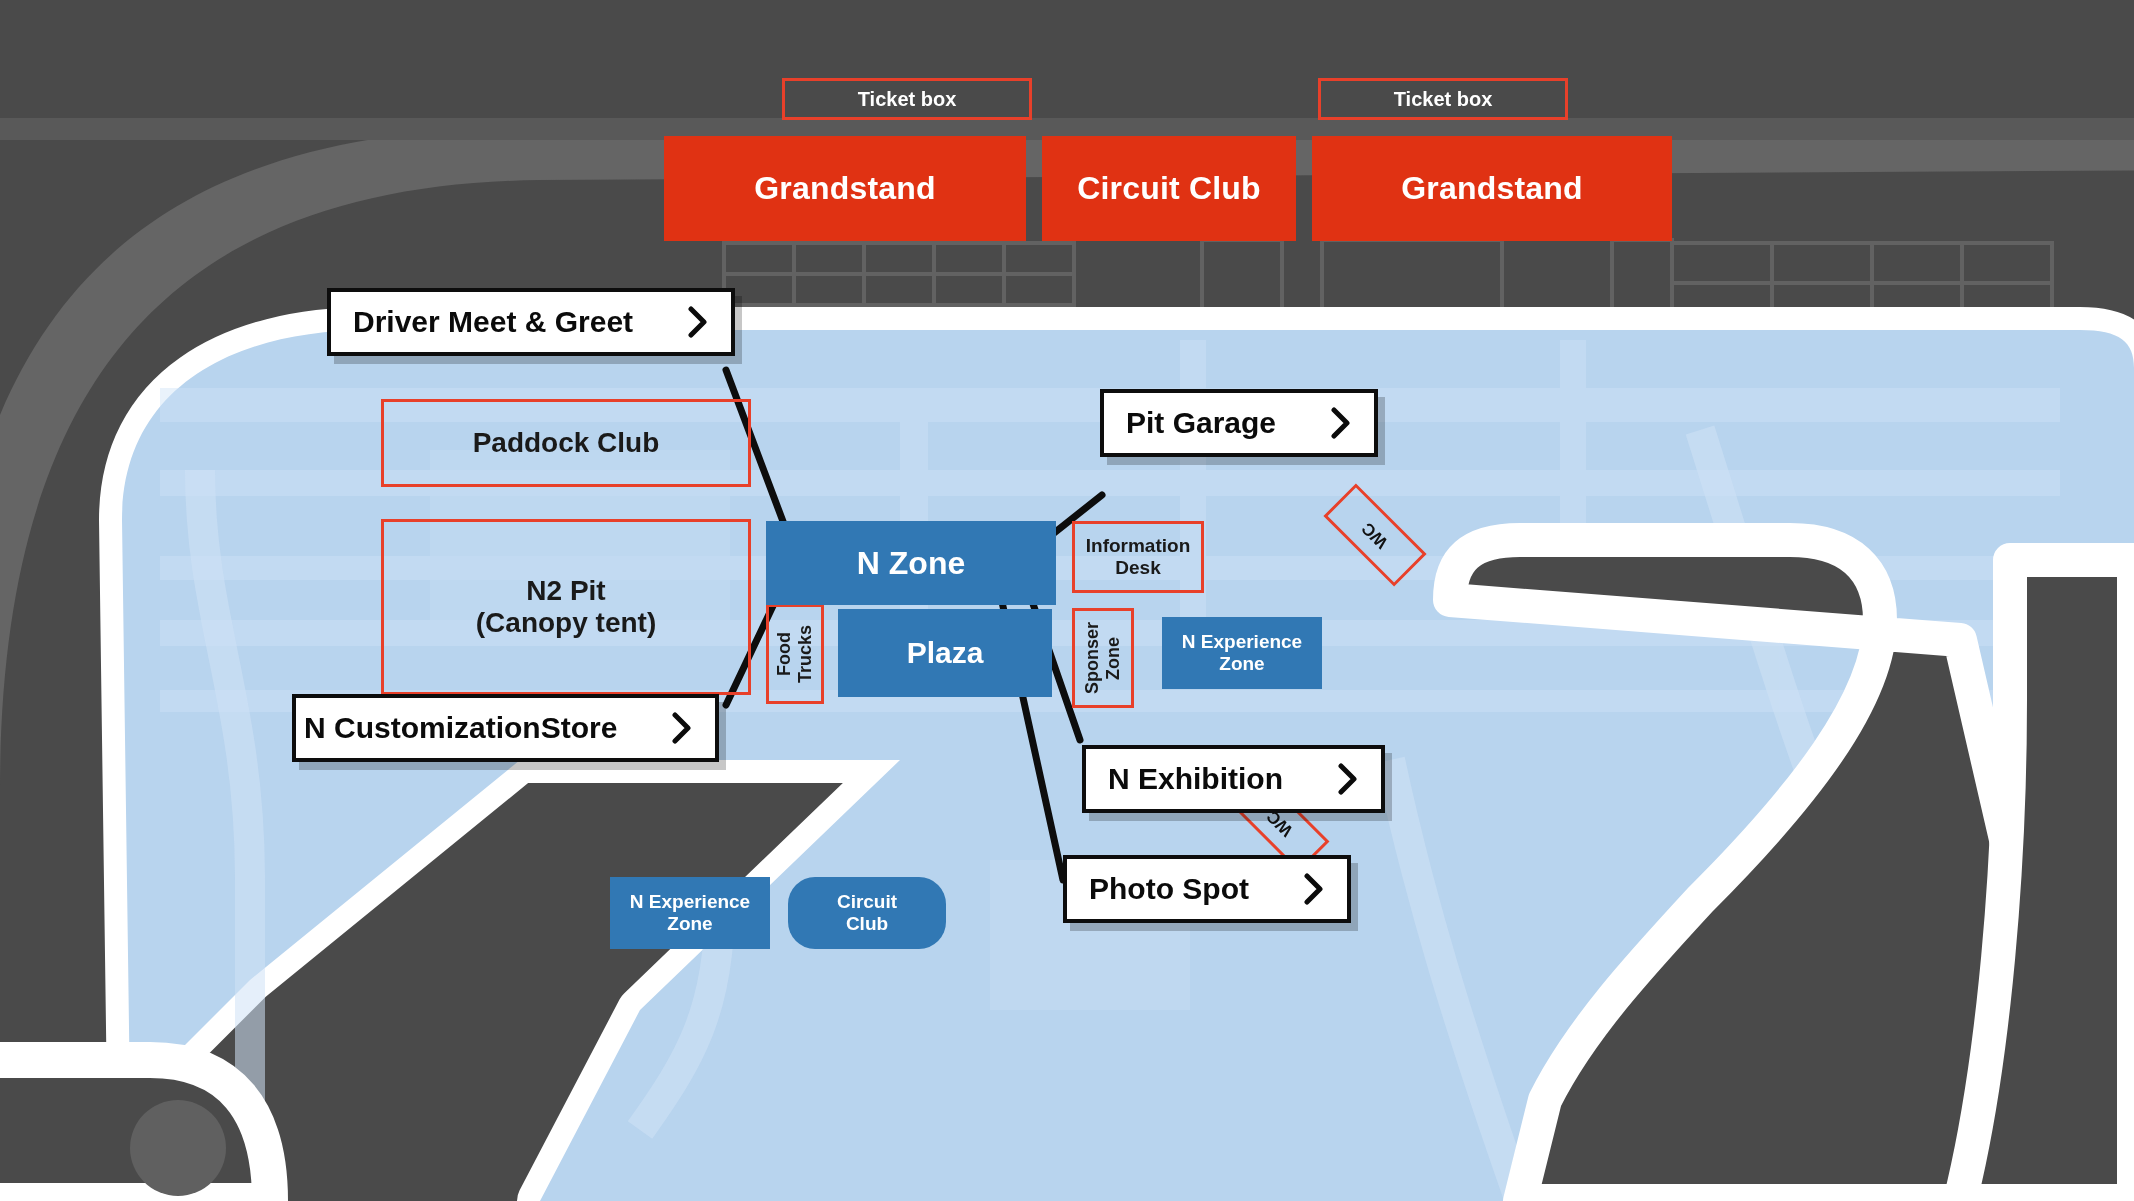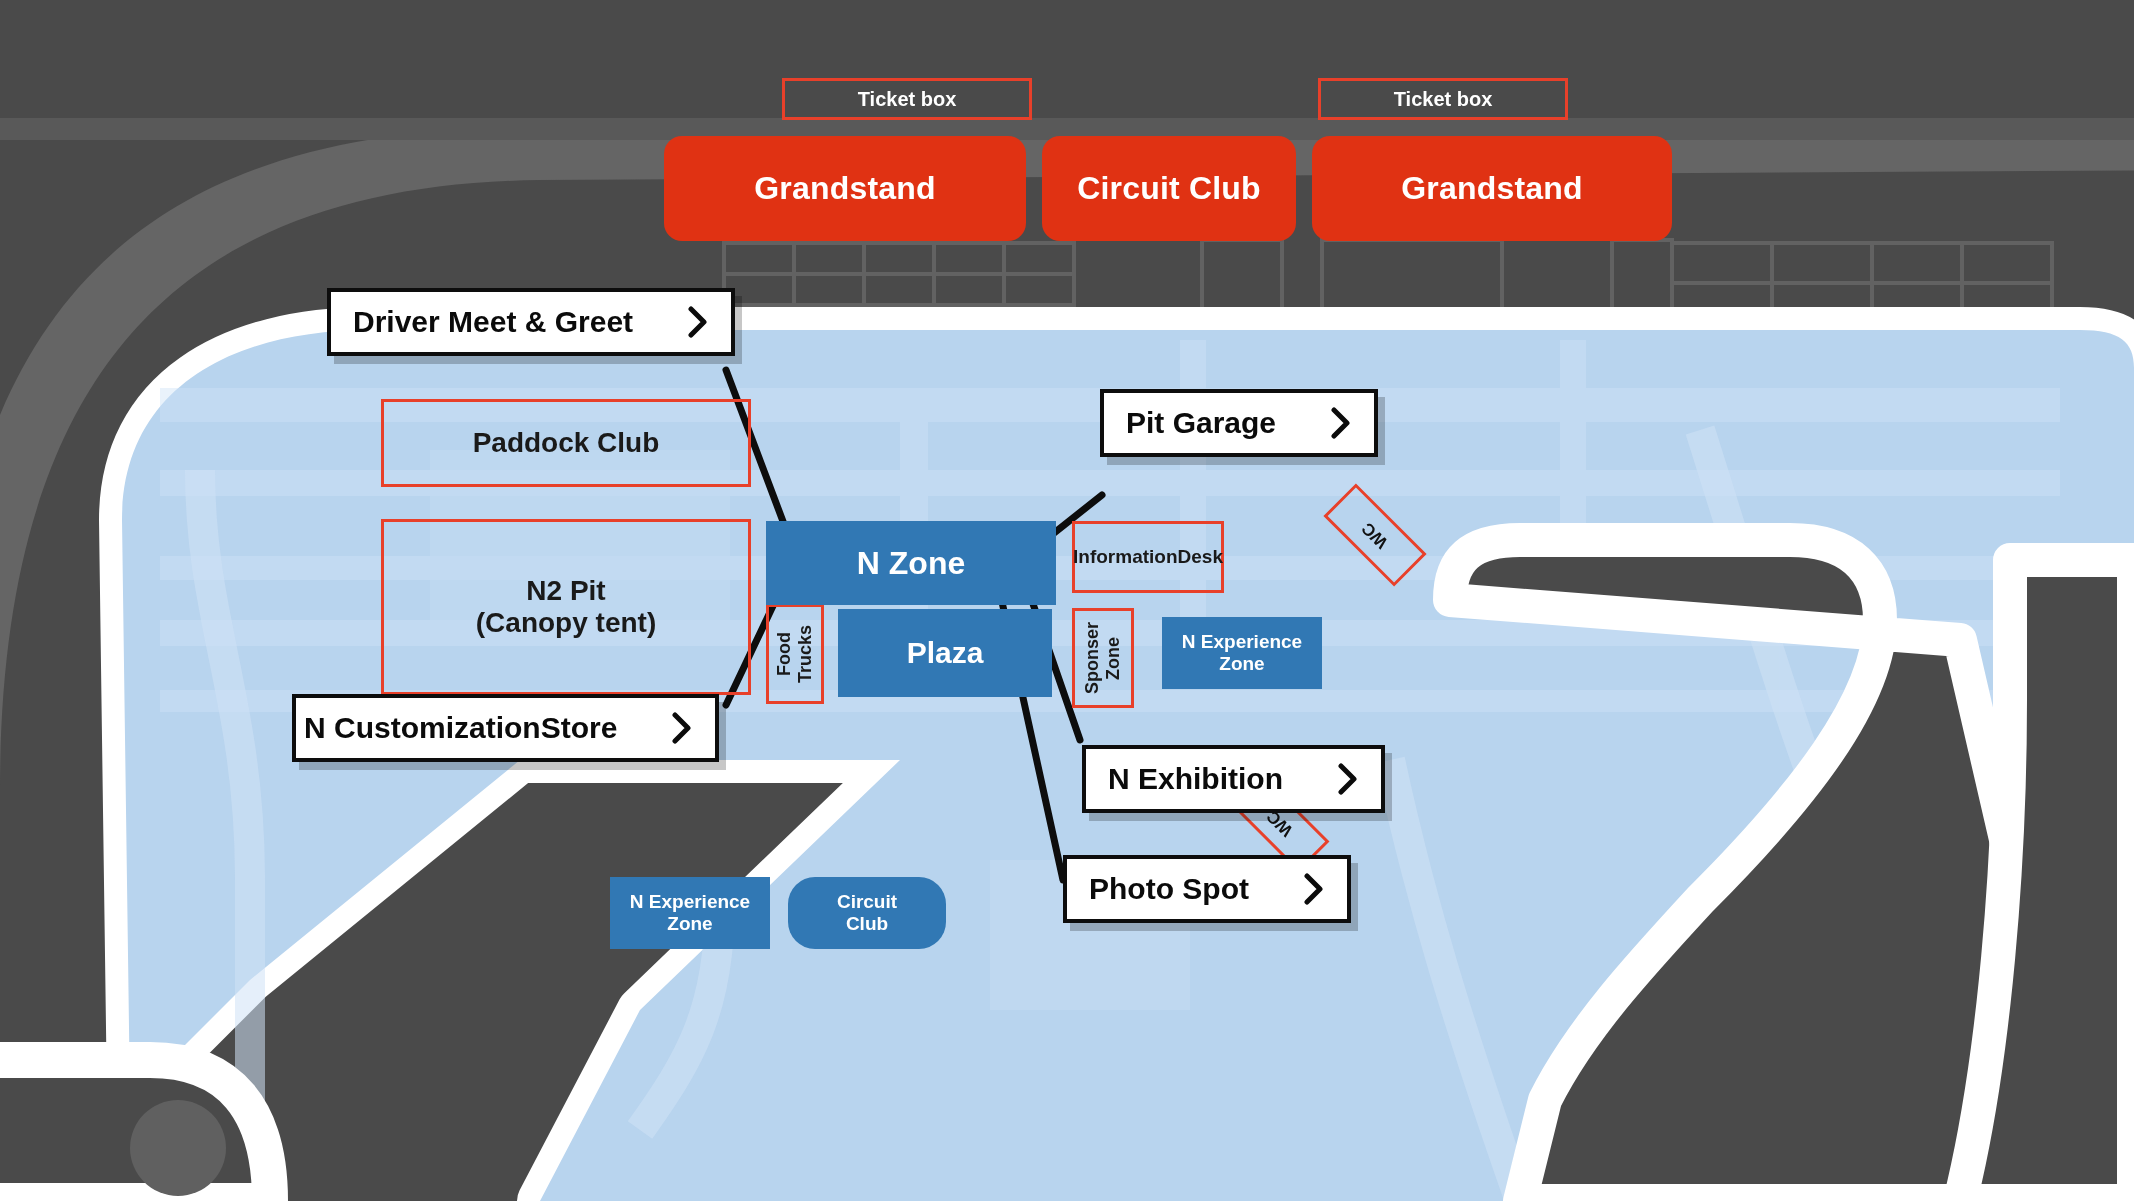--- a/index.html
+++ b/index.html
@@ -20,21 +20,20 @@
 
   
   .block-red{
     background:#e03213;
     color:#ffffff;
     display:flex;align-items:center;justify-content:center;
     font-weight:700;
     letter-spacing:.2px;
     text-align:center;
     line-height:1.1;
-    border-radius:18px;
   }
   
   .block-blue{
     background:#3178b4;
     color:#ffffff;
     display:flex;align-items:center;justify-content:center;
     font-weight:700;
     text-align:center;
     line-height:1.15;
   }
@@ -216,21 +215,21 @@
   <div class="abs box-outline" style="left:381px;top:519px;width:370px;height:176px;font-size:28px;flex-direction:column;">
     <span>N2 Pit</span>
     <span>(Canopy tent)</span>
   </div>
 
   <div class="abs box-outline" style="left:766px;top:604px;width:58px;height:100px;font-size:18px;">
     <span class="vert-text">Food</span>
     <span class="vert-text">Trucks</span>
   </div>
 
-  <div class="abs box-outline" style="left:1072px;top:521px;width:152px;height:72px;font-size:19px;">
+  <div class="abs box-outline" style="left:1072px;top:521px;width:132px;height:72px;font-size:19px;flex-direction:column;">
     <span>Information</span>
     <span>Desk</span>
   </div>
 
   <div class="abs box-outline" style="left:1072px;top:608px;width:62px;height:100px;font-size:18px;">
     <span class="vert-text">Sponser</span>
     <span class="vert-text">Zone</span>
   </div>
 
   <div class="abs" style="left:1352px;top:485px;width:46px;height:100px;border:3px solid #e8402a;

